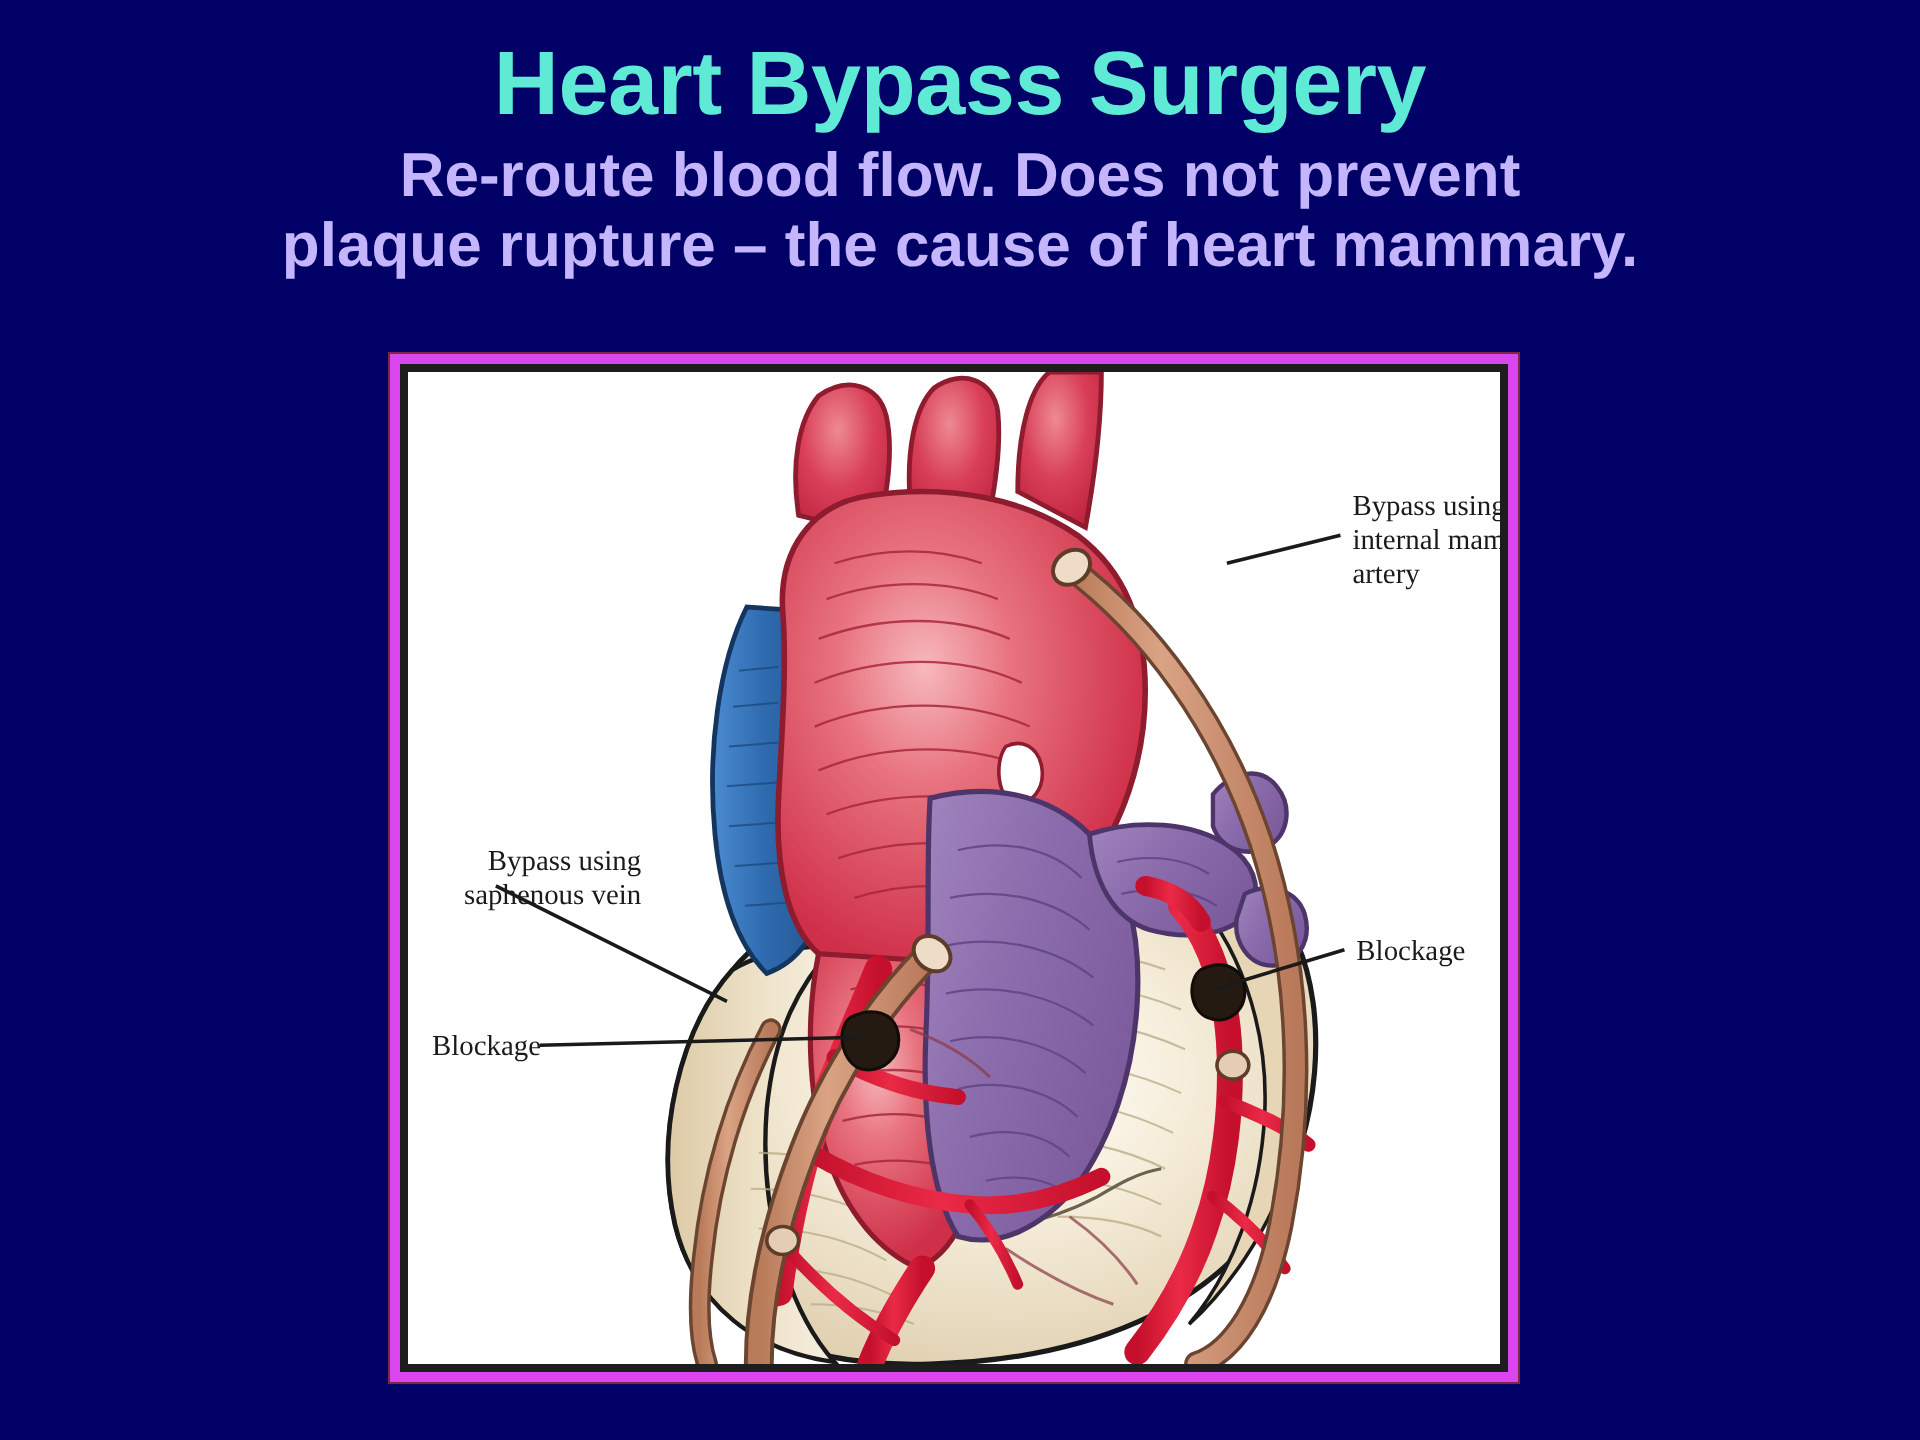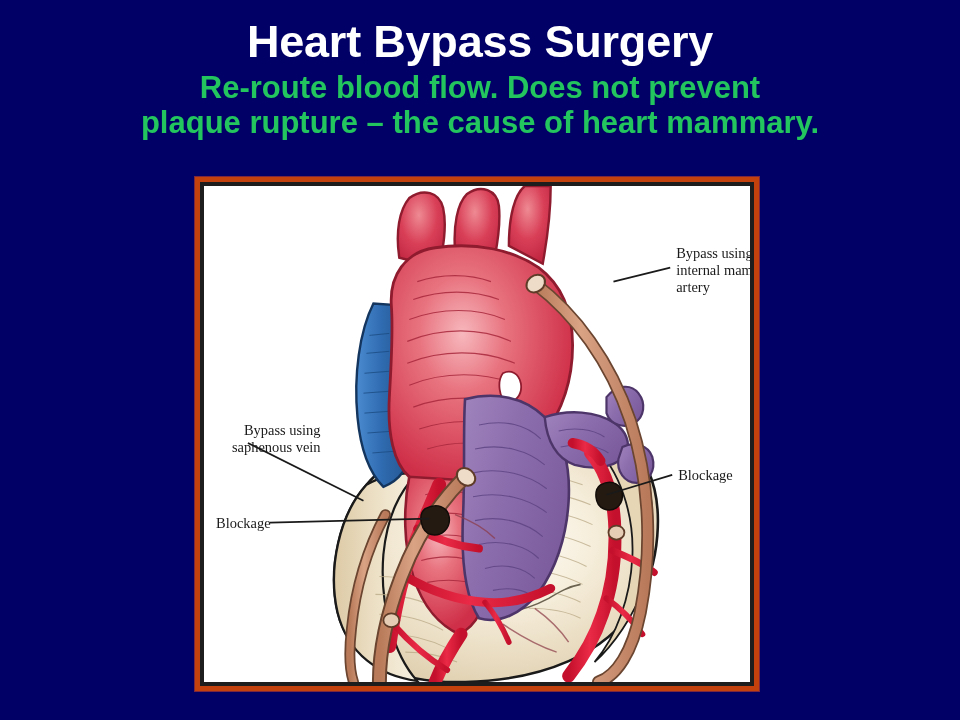--- a/index.html
+++ b/index.html
@@ -26,44 +26,44 @@
     position: absolute;
     left: 0;
     top: 18px;
     width: 960px;
     text-align: center;
   }
   #slide-title {
     font-family: "Liberation Sans", sans-serif;
     font-size: 45px;
     font-weight: bold;
-    color: #ffffff;
+    color: #5eead4;
     line-height: 48px;
     letter-spacing: -0.2px;
     white-space: nowrap;
   }
   .subtitle-line {
     font-family: "Liberation Sans", sans-serif;
     font-size: 31px;
     font-weight: bold;
-    color: #22c55e;
+    color: #c4b5fd;
     line-height: 36px;
     white-space: nowrap;
   }
   #subtitle-line-1 { margin-top: 4px; }
   #subtitle-line-2 { margin-top: -1px; }
 
   
   #picture-frame {
     position: absolute;
     left: 194px;
     top: 176px;
     width: 566px;
     height: 516px;
-    background: #c2410c;
+    background: #d946ef;
     border: 1px solid #7c2740;
     box-sizing: border-box;
     padding: 5px;
   }
   #picture-frame-inner {
     width: 100%;
     height: 100%;
     box-sizing: border-box;
     border: 4px solid #1d1d1d;
     background: #ffffff;

